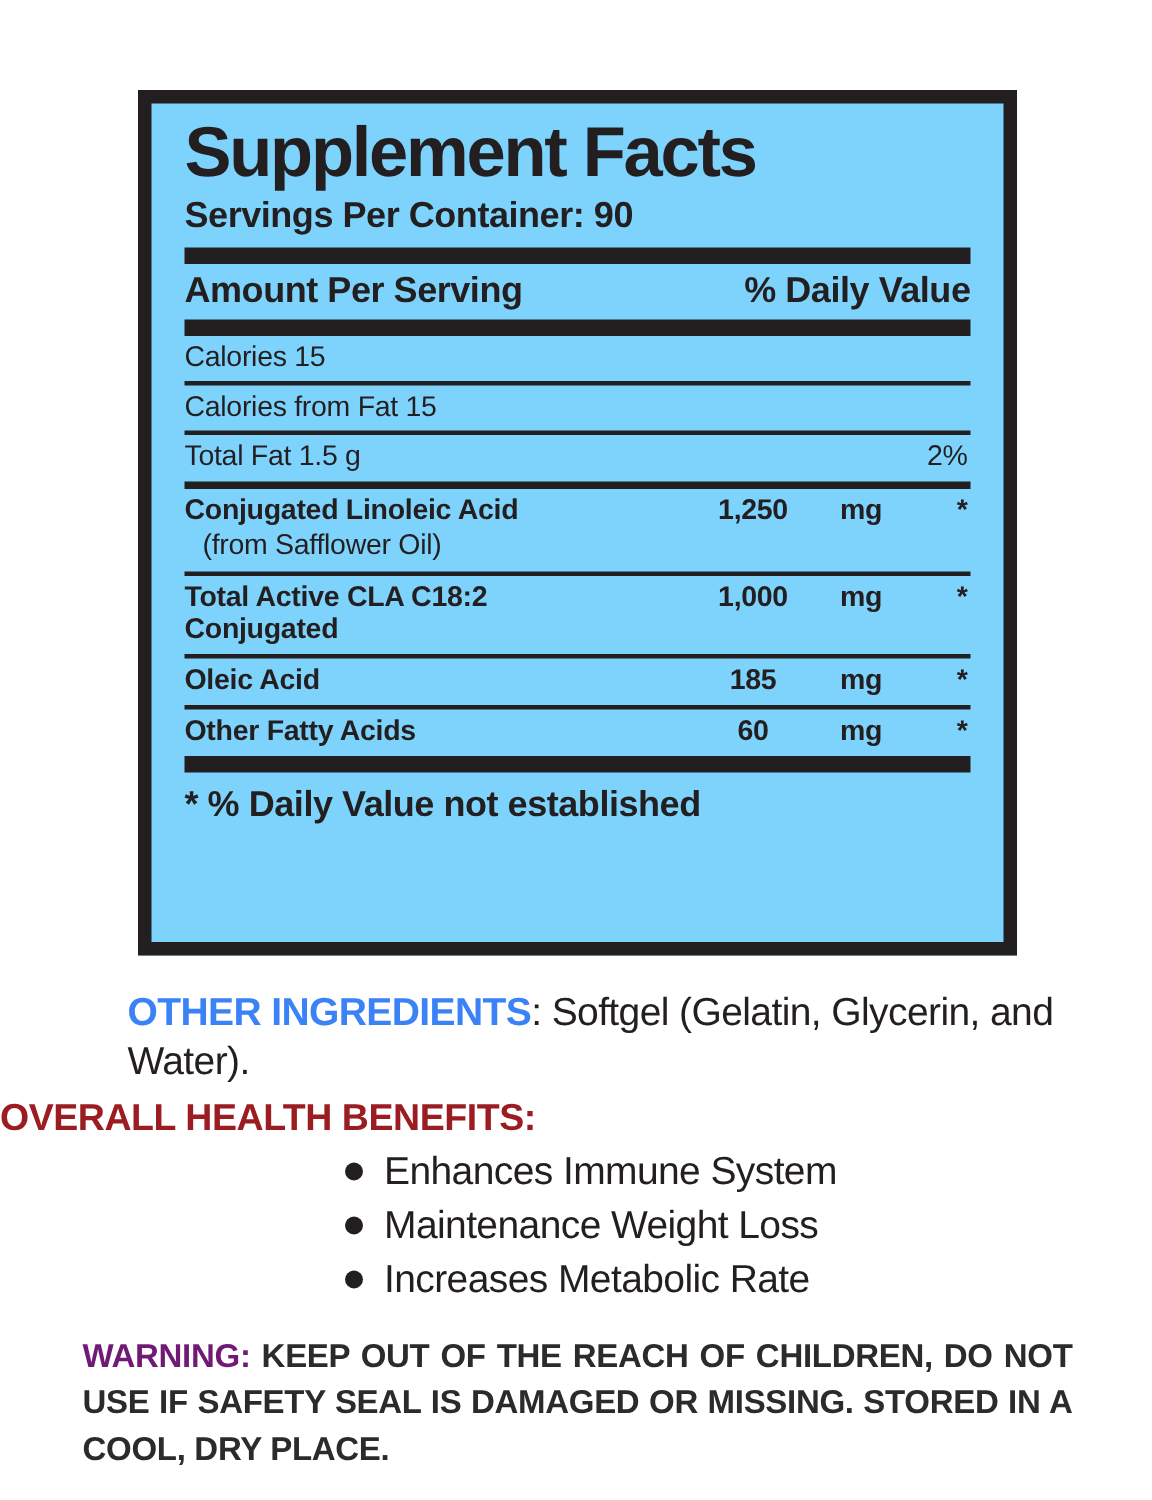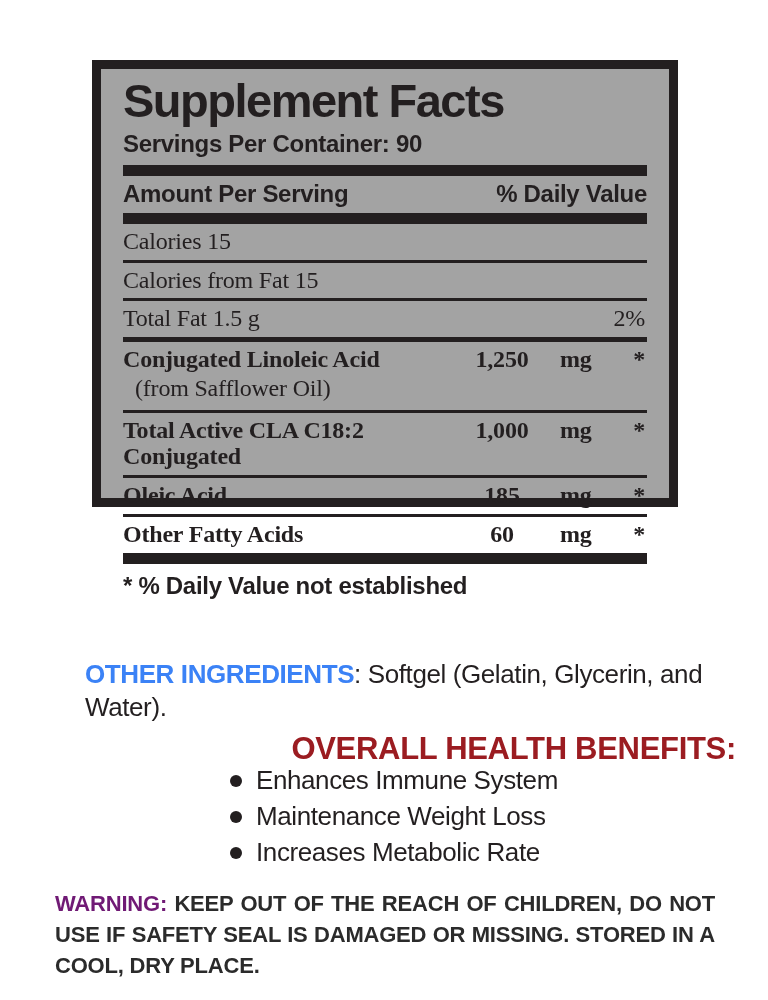--- a/index.html
+++ b/index.html
@@ -7,23 +7,23 @@
   body {
     font-family:"Liberation Sans", sans-serif;
     color:#231F20;
     position:relative;
   }
 
   
   .facts-box {
     position:absolute;
     left:92px; top:60px;
-    width:586px; height:447px;
+    width:586px; height:577px;
     border:9px solid #231F20;
-    background:#a3a3a3;
+    background:#7dd3fc;
     padding:6px 22px 0 22px;
   }
   .facts-title {
     font-size:47px;
     font-weight:bold;
     letter-spacing:-1.5px;
     line-height:1.12;
     white-space:nowrap;
   }
   .serving-block { margin-top:2px; margin-bottom:7px; }
@@ -40,24 +40,23 @@
     display:flex;
     justify-content:space-between;
     font-size:24px;
     font-weight:bold;
     letter-spacing:-0.3px;
     padding:4px 0 5px 0;
   }
   .row {
     display:flex;
     align-items:flex-start;
-    font-size:24px;
+    font-size:19px;
     letter-spacing:-0.2px;
     padding:4px 0 5px 0;
-    font-family:Liberation Serif, serif;
   }
   .row.bold .name-col .nm { font-weight:bold; }
   .name-col { flex:1; line-height:1.12; }
   .name-col .sub { font-weight:normal; padding-left:12px; line-height:1.3; }
   .col-amount { width:90px; text-align:center; white-space:nowrap; }
   .col-unit   { width:52px; text-align:left; padding-left:13px; }
   .col-dv     { width:48px; text-align:right; padding-right:2px; }
   .row.bold .col-amount, .row.bold .col-unit, .row.bold .col-dv { font-weight:bold; }
   .footnote {
     font-size:24px;
@@ -71,22 +70,22 @@
     width:628px;
     font-size:26px;
     line-height:1.28;
     letter-spacing:-0.4px;
   }
   .other-ingredients .label { font-weight:bold; color:#3b82f6; }
   .benefits-title {
     position:absolute;
     left:0; top:731px;
     width:736px;
-    text-align:right;
-    font-size:31px;
+    text-align:left;
+    font-size:25px;
     font-weight:bold;
     color:#9B1C21;
     letter-spacing:-0.3px;
   }
   .benefits-list {
     position:absolute;
     left:230px; top:763px;
     font-size:26px;
     letter-spacing:-0.4px;
   }

